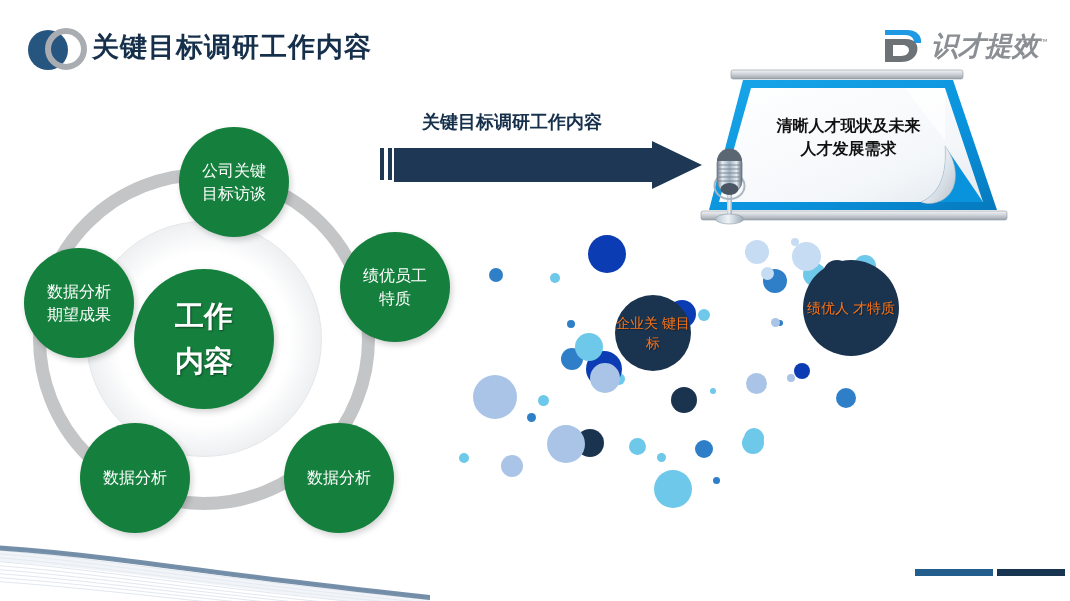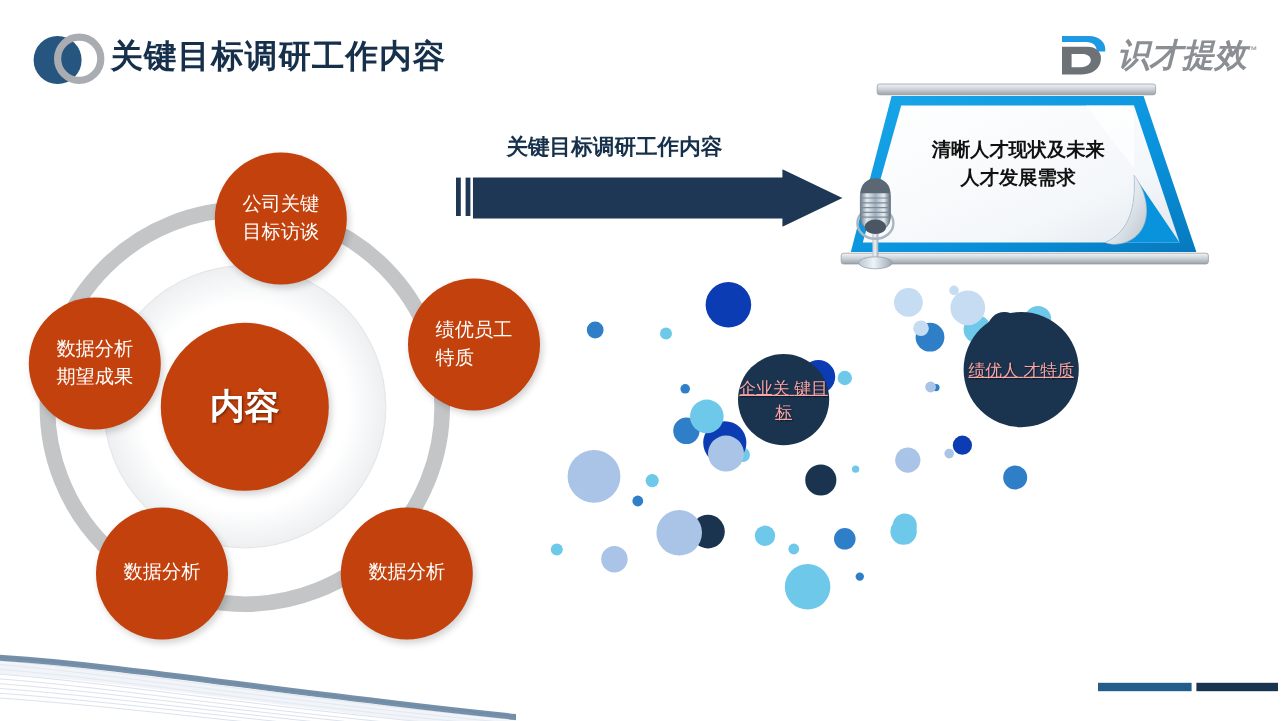--- a/index.html
+++ b/index.html
@@ -44,23 +44,23 @@
     border-radius:50%; border:13px solid #c3c5c6; box-sizing:border-box;
   }
   .ring-inner {
     position:absolute; left:78px; top:86px; width:236px; height:236px;
     border-radius:50%;
     background:radial-gradient(circle at 50% 50%, #ffffff 52%, #eef0f2 70%, #f9fafb 100%);
     border:1px solid #e4e7ea;
   }
   .node {
     position:absolute; border-radius:50%;
-    background:#c2410c; color:#fff;
+    background:#15803d; color:#fff;
     display:flex; align-items:center; justify-content:center;
-    text-align:left; line-height:1.45;
+    text-align:center; line-height:1.45;
     box-shadow:2px 3px 6px rgba(0,0,0,0.18);
   }
   .node-center {
     left:126px; top:134px; width:140px; height:140px;
     font-size:29px; font-weight:bold; line-height:1.55;
     text-shadow:1px 1px 2px rgba(0,0,0,0.45);
   }
   .node-sat { width:110px; height:110px; font-size:16px; }
   .n-top   { left:171px; top:-8px; }
   .n-right { left:332px; top:97px; }
@@ -87,25 +87,24 @@
     position:absolute; left:46px; top:46px; width:215px;
     text-align:center; font-size:16px; font-weight:bold; color:#111;
     line-height:1.45; z-index:4;
   }
   .mic { position:absolute; left:12px; top:75px; width:46px; height:85px; z-index:5; }
 
   
   .bubbles { position:absolute; left:455px; top:225px; width:615px; height:320px; }
   .bub { position:absolute; border-radius:50%; }
   .blab {
-    position:absolute; border-radius:50%; background:#1a3450; color:#fca5a5;
+    position:absolute; border-radius:50%; background:#1a3450; color:#f97316;
     display:flex; align-items:center; justify-content:center; text-align:center;
     font-size:14px; line-height:1.45;
     text-shadow:1px 1px 1px rgba(0,0,0,0.4);
-    text-decoration:underline;
   }
 
   
   .wave { position:absolute; left:0; bottom:0; width:430px; height:100px; }
   .bar { position:absolute; height:7px; }
   .bar1 { left:915px; top:569px; width:78px; background:#235d8c; }
   .bar2 { left:997px; top:569px; width:68px; background:#173450; }
 </style>
 </head>
 <body>
@@ -130,20 +129,21 @@
       <span>识才提效</span><span class="brand-tm">™</span>
     </div>
   </div>
 
   <div class="diagram">
     <div class="ring-outer"></div>
     <div class="ring-inner"></div>
 
     <div class="node node-center">
       <div>
+        <span>工作</span>
         <span>内容</span>
       </div>
     </div>
 
     <div class="node node-sat n-top">
       <div>
         <span>公司关键</span>
         <span>目标访谈</span>
       </div>
     </div>

